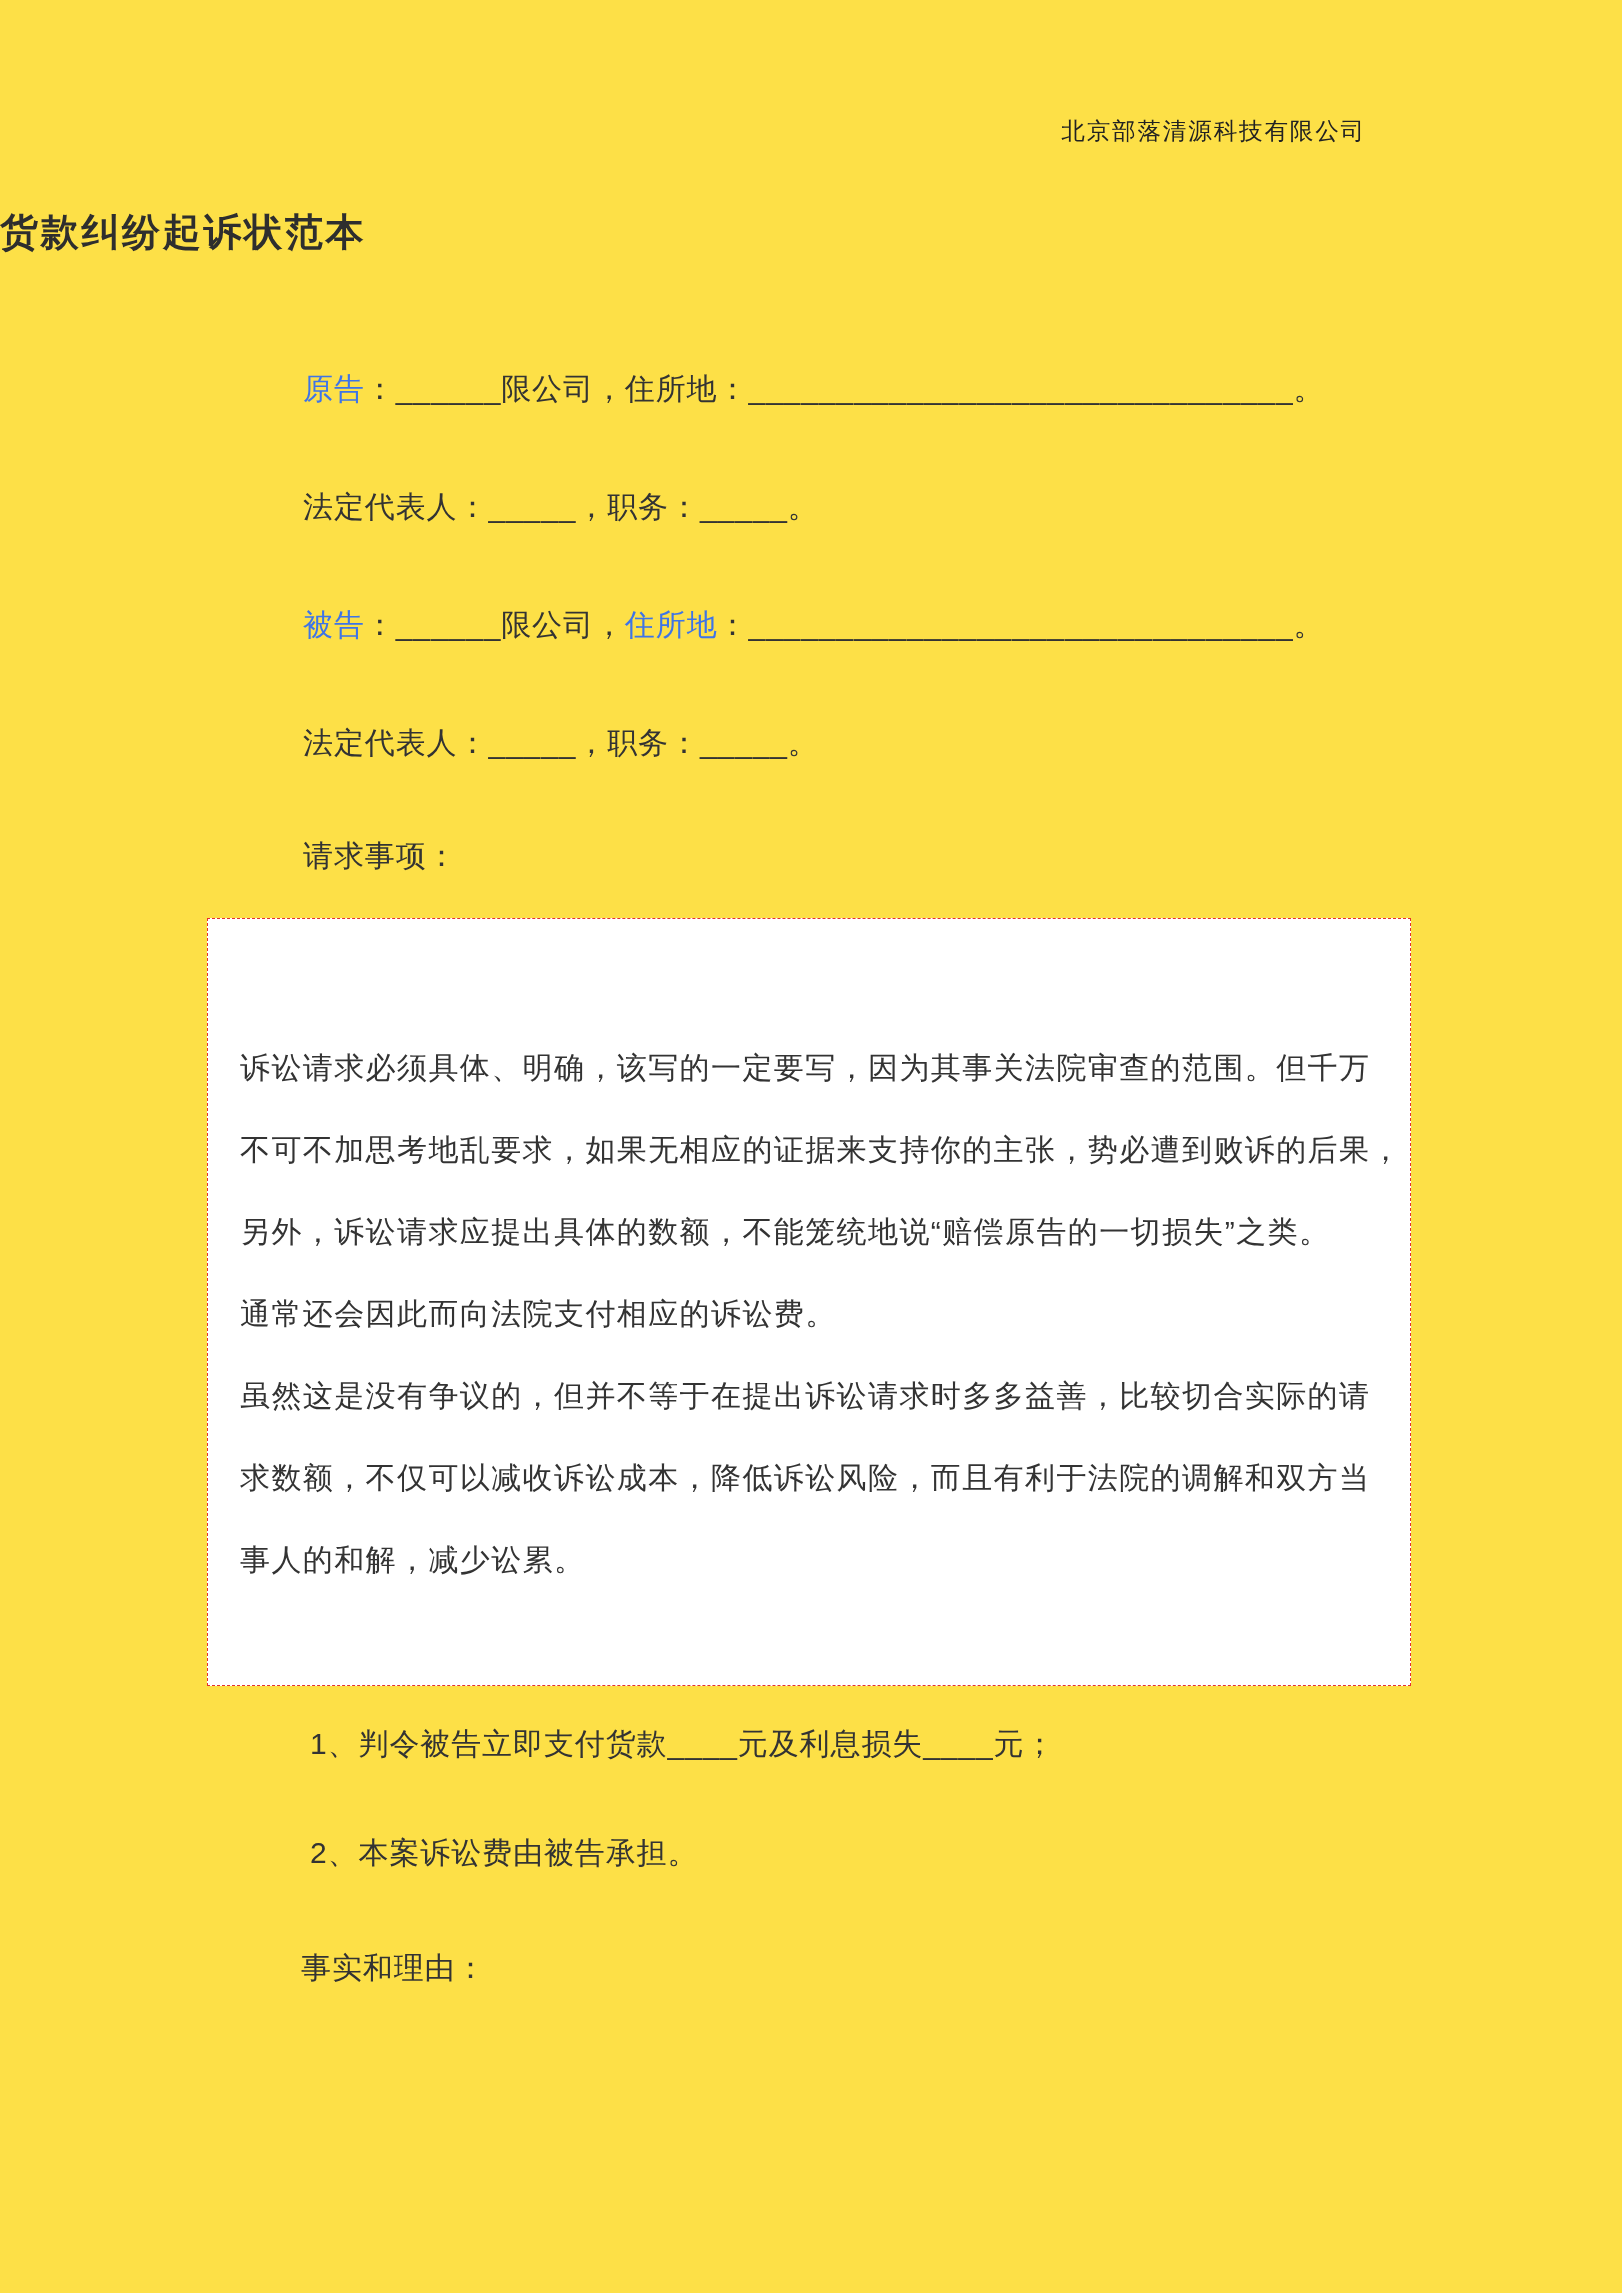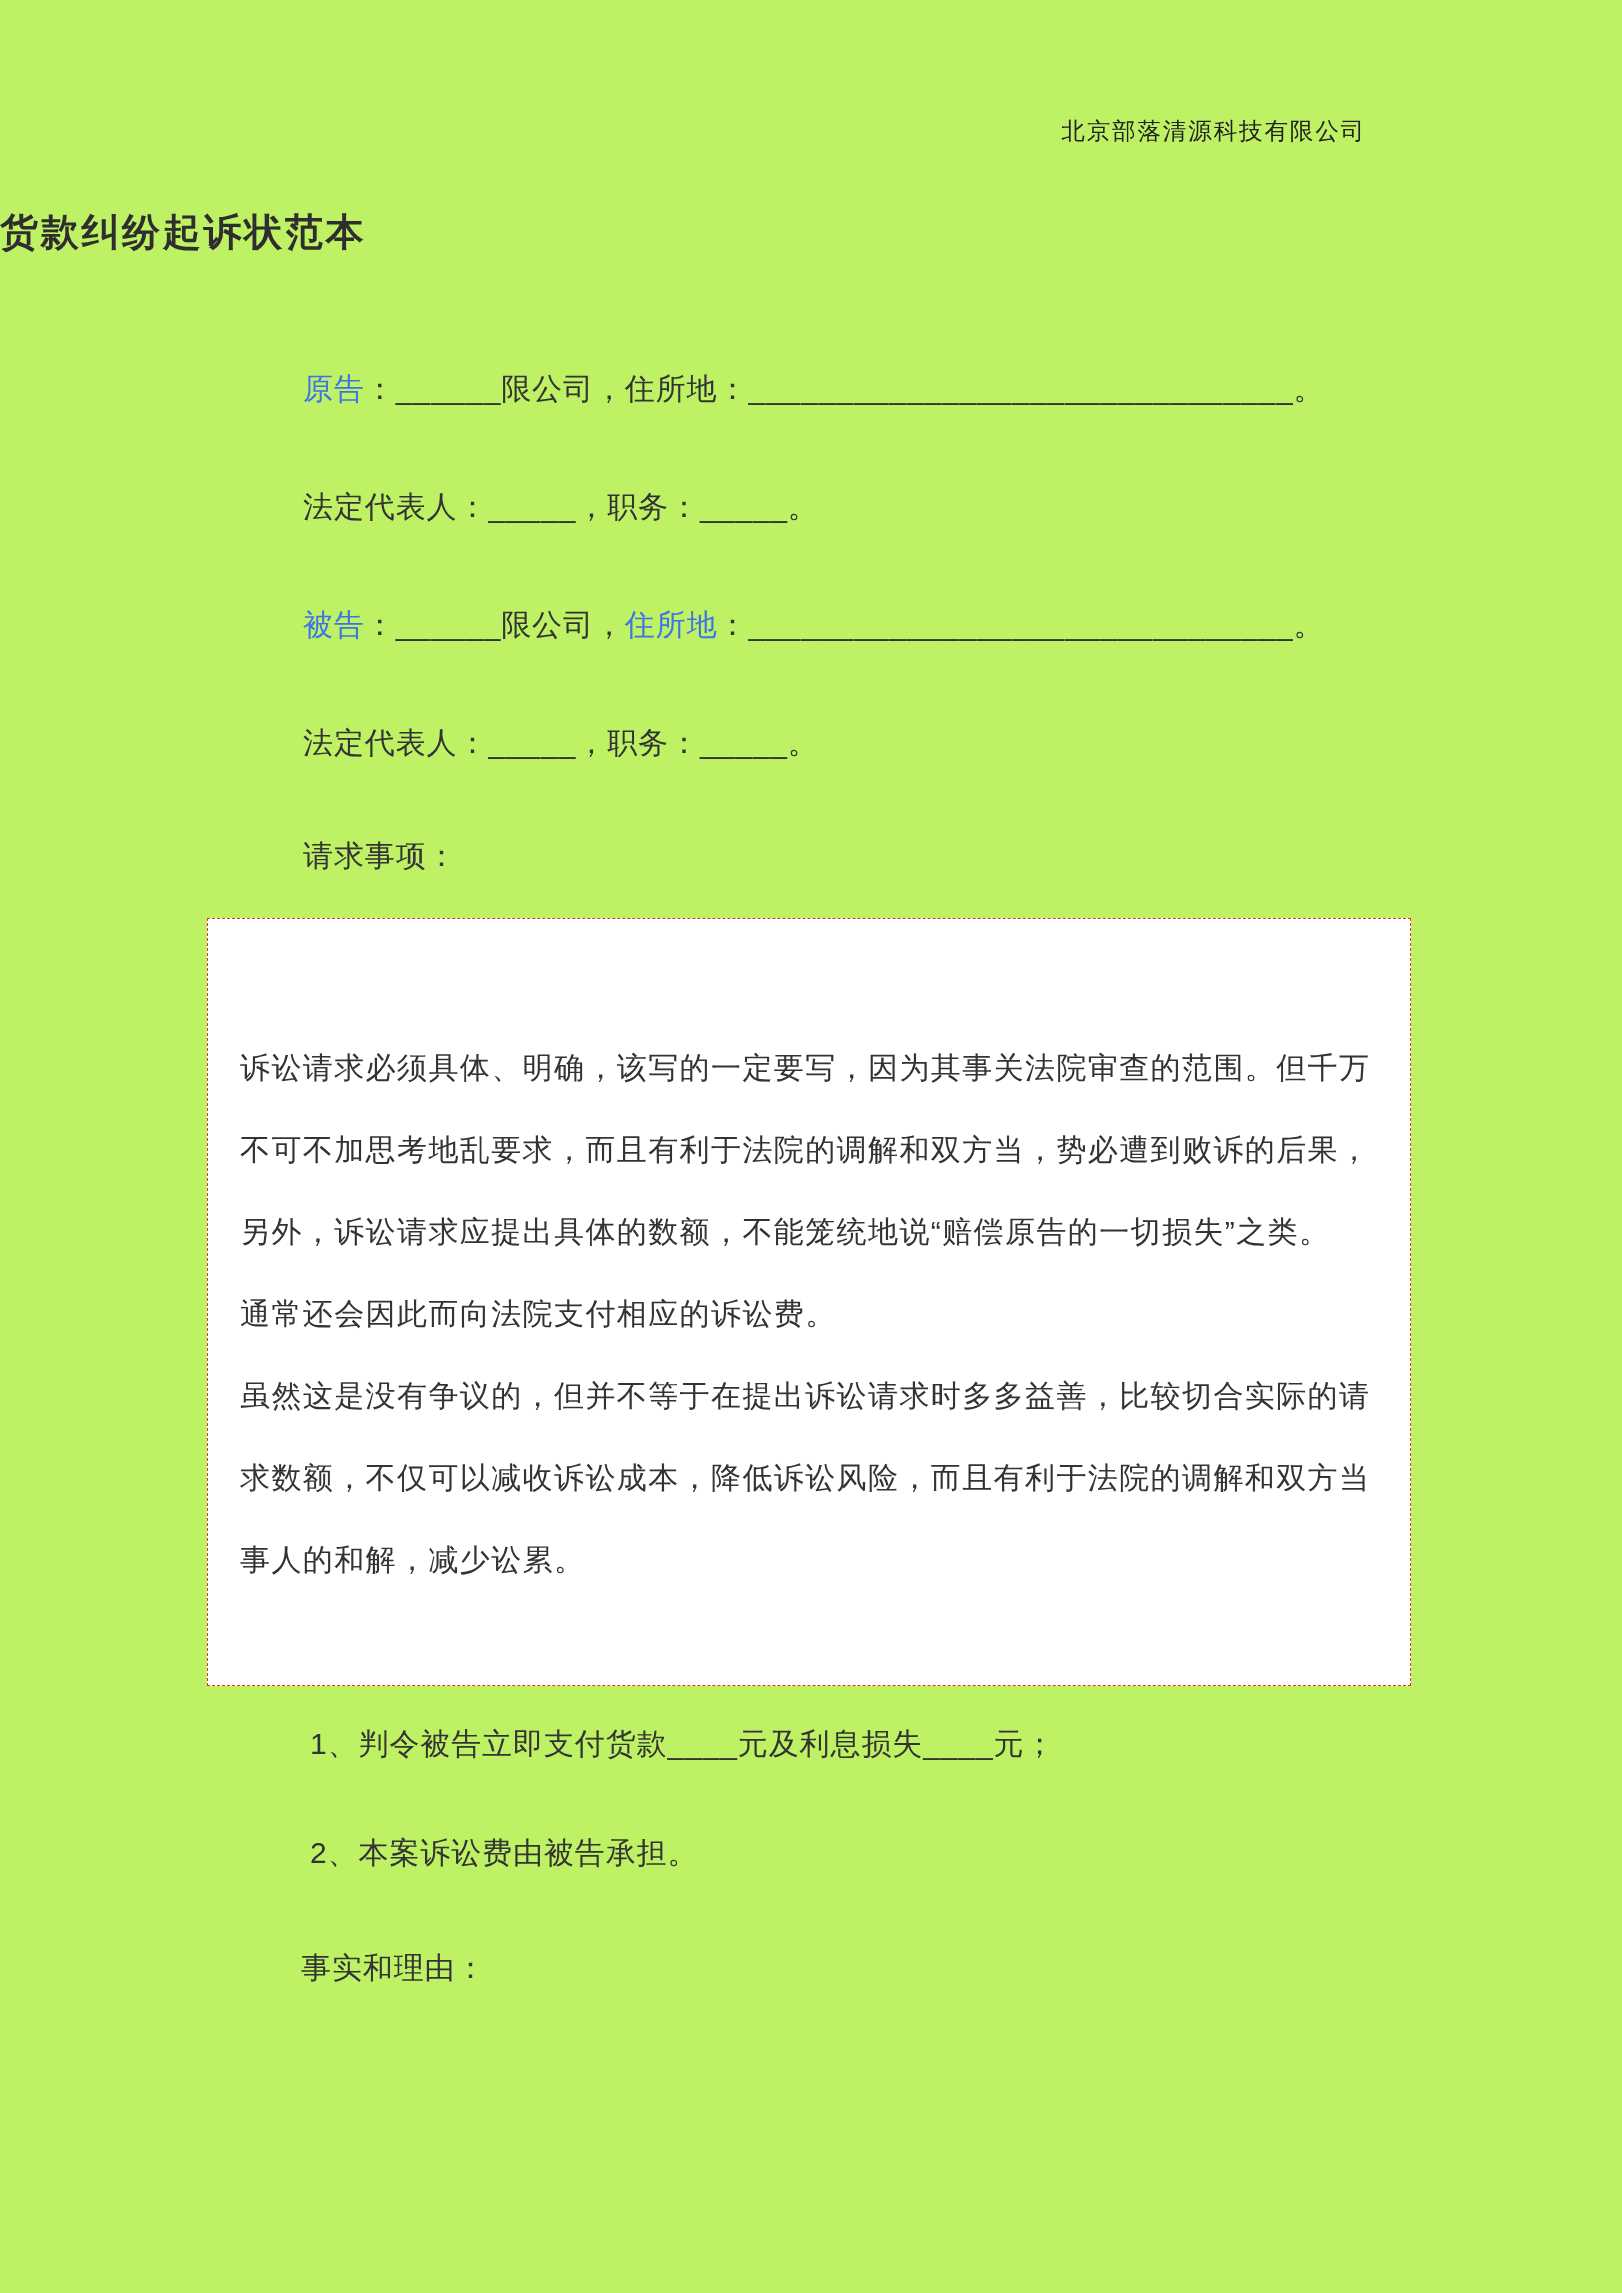--- a/index.html
+++ b/index.html
@@ -5,21 +5,21 @@
   * { margin: 0; padding: 0; box-sizing: border-box; }
   html, body { background: #ffffff; }
   body {
     font-family: "Liberation Sans", "DejaVu Sans", sans-serif;
     color: var(--text, #333333);
   }
   .page {
     position: relative;
     width: 1623px;
     height: 2294px;
-    background: #bef264;
+    background: #fde047;
     overflow: hidden;
   }
   .header-company {
     position: absolute;
     top: 115px;
     right: 257px;
     font-size: 23.6px;
     letter-spacing: 1.8px;
     color: #222222;
     white-space: nowrap;
@@ -106,21 +106,21 @@
       <div class="doc-line"><span>法定代表人：_____，职务：_____。</span></div>
       <div class="doc-line"><span class="blue">被告</span><span>：______限公司，</span><span class="blue">住所地</span><span>：_______________________________。</span></div>
       <div class="doc-line"><span>法定代表人：_____，职务：_____。</span></div>
     </div>
 
   <div class="doc-line claim-heading">请求事项：</div>
 
   <div class="risk-box">
     <div class="risk-lines" id="risk-lines">
         <div class="risk-line">诉讼请求必须具体、明确，该写的一定要写，因为其事关法院审查的范围。但千万</div>
-        <div class="risk-line">不可不加思考地乱要求，而且有利于法院的调解和双方当，势必遭到败诉的后果，</div>
+        <div class="risk-line">不可不加思考地乱要求，如果无相应的证据来支持你的主张，势必遭到败诉的后果，</div>
         <div class="risk-line">另外，诉讼请求应提出具体的数额，不能笼统地说“赔偿原告的一切损失”之类。</div>
         <div class="risk-line">通常还会因此而向法院支付相应的诉讼费。</div>
         <div class="risk-line">虽然这是没有争议的，但并不等于在提出诉讼请求时多多益善，比较切合实际的请</div>
         <div class="risk-line">求数额，不仅可以减收诉讼成本，降低诉讼风险，而且有利于法院的调解和双方当</div>
         <div class="risk-line">事人的和解，减少讼累。</div>
       </div>
   </div>
 
   <div class="claim-items" id="claim-items">
       <div class="doc-line">1、判令被告立即支付货款____元及利息损失____元；</div>

